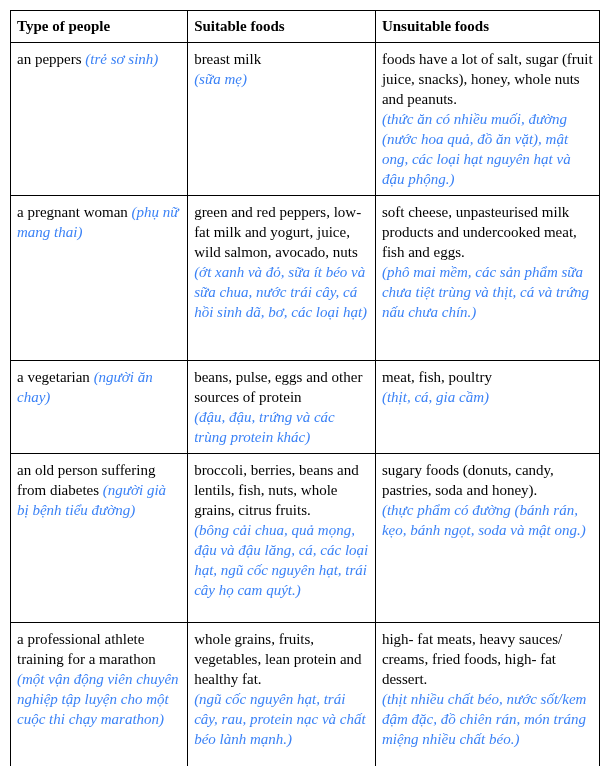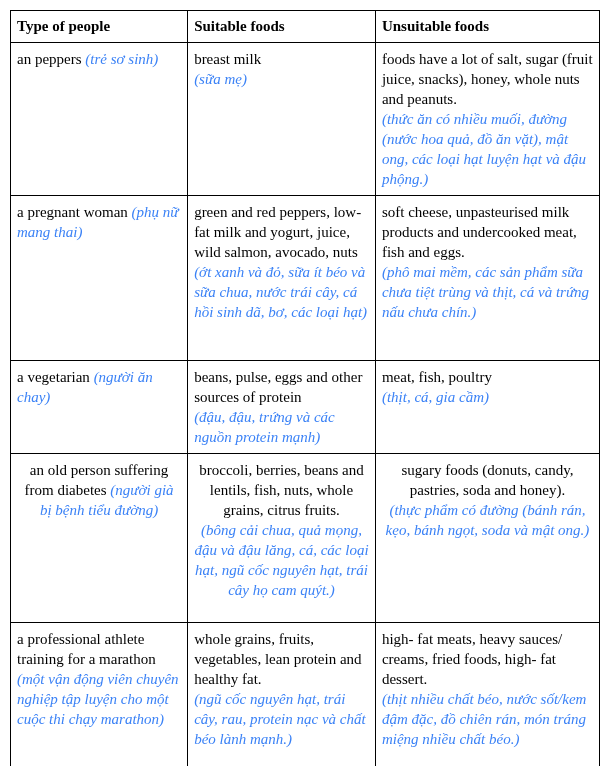--- a/index.html
+++ b/index.html
@@ -15,21 +15,21 @@
       font-size: 15px; line-height: 20px; text-align: left;
     }
     table.food-table th { font-weight: bold; height: 20px; padding-top: 5px; padding-bottom: 6px; }
     .col1 { width: 166px; }
     .col2 { width: 176px; }
     .col3 { width: 210px; }
     .vi { font-style: italic; color: #3b82f6; }
     tr.r1 td { height: 132px; }
     tr.r2 td { height: 152px; }
     tr.r3 td { height: 76px; }
-    tr.r4 td { height: 156px; text-align: center; }
+    tr.r4 td { height: 156px; }
     tr.r5 td { height: 134px; }
   </style>
 </head>
 <body>
 
 <table class="food-table">
   <colgroup>
     <col class="col1">
       <col class="col2">
       <col class="col3">
@@ -43,39 +43,39 @@
   </thead>
   <tbody>
     <tr class="r1">
       <td><span>an peppers </span><span class="vi">(trẻ sơ sinh)</span></td>
       <td>
           <div>breast milk</div>
           <div class="vi">(sữa mẹ)</div>
         </td>
       <td>
           <div>foods have a lot of salt, sugar (fruit juice, snacks), honey, whole nuts and peanuts.</div>
-          <div class="vi">(thức ăn có nhiều muối, đường (nước hoa quả, đồ ăn vặt), mật ong, các loại hạt luyện hạt và đậu phộng.)</div>
+          <div class="vi">(thức ăn có nhiều muối, đường (nước hoa quả, đồ ăn vặt), mật ong, các loại hạt nguyên hạt và đậu phộng.)</div>
         </td>
     </tr>
     <tr class="r2">
       <td><span>a pregnant woman </span><span class="vi">(phụ nữ mang thai)</span></td>
       <td>
           <div>green and red peppers, low- fat milk and yogurt, juice, wild salmon, avocado, nuts</div>
           <div class="vi">(ớt xanh và đỏ, sữa ít béo và sữa chua, nước trái cây, cá hồi sinh dã, bơ, các loại hạt)</div>
         </td>
       <td>
           <div>soft cheese, unpasteurised milk products and undercooked meat, fish and eggs.</div>
           <div class="vi">(phô mai mềm, các sản phẩm sữa chưa tiệt trùng và thịt, cá và trứng nấu chưa chín.)</div>
         </td>
     </tr>
     <tr class="r3">
       <td><span>a vegetarian </span><span class="vi">(người ăn chay)</span></td>
       <td>
           <div>beans, pulse, eggs and other sources of protein</div>
-          <div class="vi">(đậu, đậu, trứng và các nguồn protein mạnh)</div>
+          <div class="vi">(đậu, đậu, trứng và các trùng protein khác)</div>
         </td>
       <td>
           <div>meat, fish, poultry</div>
           <div class="vi">(thịt, cá, gia cầm)</div>
         </td>
     </tr>
     <tr class="r4">
       <td><span>an old person suffering from diabetes </span><span class="vi">(người già bị bệnh tiểu đường)</span></td>
       <td>
           <div>broccoli, berries, beans and lentils, fish, nuts, whole grains, citrus fruits.</div>

